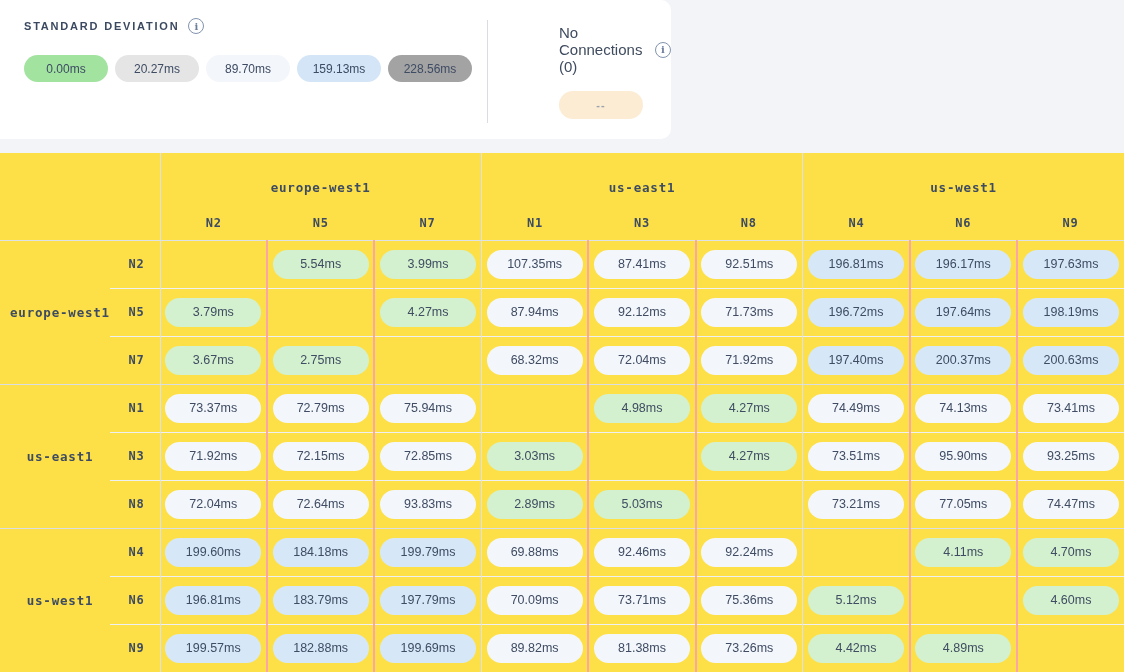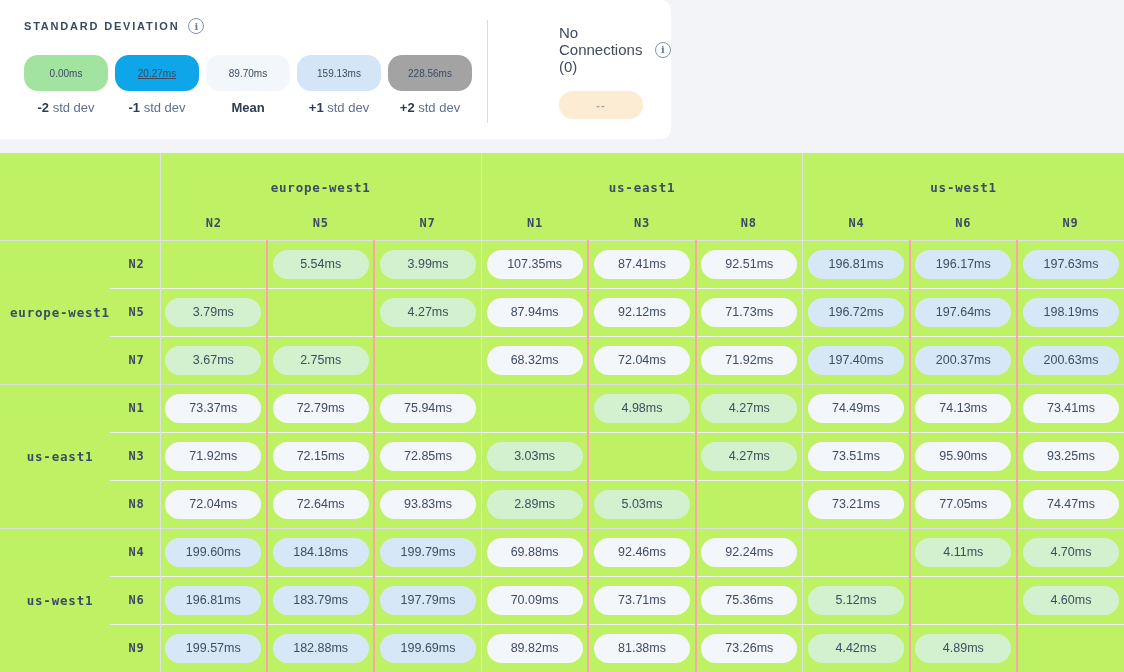--- a/index.html
+++ b/index.html
@@ -26,41 +26,41 @@
   }
   .info-icon {
     width: 16px; height: 16px; border-radius: 50%;
     border: 1.5px solid #8294ae; color: #6c7d9c;
     display: inline-flex; align-items: center; justify-content: center;
     font-size: 10px; font-weight: bold; font-family: "DejaVu Serif", serif;
     cursor: pointer; flex: 0 0 auto;
   }
   .pills-row { display: flex; gap: 7px; margin-top: 21px; }
   .legend-pill {
-    width: 84px; height: 36px; border-radius: 14px;
-    display: inline-flex; align-items: center; justify-content: center;
-    font-size: 10px; color: #3d4b63;
+    width: 84px; height: 27px; border-radius: 14px;
+    display: inline-flex; align-items: center; justify-content: center;
+    font-size: 12px; color: #3d4b63;
   }
   .labels-row { display: flex; gap: 7px; margin-top: 9px; }
   .legend-label { width: 84px; text-align: center; font-size: 13px; color: #5e7090; white-space: nowrap; }
   .legend-label b { color: #2e3b51; }
   .divider { position: absolute; left: 487px; top: 20px; height: 103px; width: 1px; background: #d9dde3; }
   .noconn { position: absolute; left: 511px; top: 24px; margin-left: 48px; }
   .noconn-title { font-size: 15px; color: #3f4b5e; }
   .noconn-pill {
     margin-top: 16px; width: 84px; height: 28px; border-radius: 14px;
     display: inline-flex; align-items: center; justify-content: center;
     font-size: 11px; letter-spacing: 1px; color: #9aa2ae; font-weight: bold;
   }
 
   
   .table-wrap {
     position: absolute; left: 0; top: 153px;
     width: 1124px; height: 519px;
-    background: #bef264; overflow: hidden;
+    background: #fde047; overflow: hidden;
   }
   table { border-collapse: collapse; width: 1124px; table-layout: fixed; }
   th, td { padding: 0; }
   tr.region-row { height: 54px; }
   tr.node-row { height: 33px; }
   tbody tr { height: 48px; }
 
   th.region-head {
     font-family: "DejaVu Sans Mono", monospace;
     font-size: 12.5px; font-weight: bold; letter-spacing: 0.8px;
@@ -106,31 +106,24 @@
 <body>
 
 <div class="legend-card">
   <div class="legend-section">
     <div class="title-row">
       <span class="legend-title">STANDARD DEVIATION</span>
       <span class="info-icon">i</span>
     </div>
     <div class="pills-row" id="legend-pills">
         <div class="legend-pill" style="background: rgb(163, 227, 160);">0.00ms</div>
-        <div class="legend-pill" style="background: #0ea5e9; text-decoration: underline;">20.27ms</div>
+        <div class="legend-pill" style="background: #e5e5e5;">20.27ms</div>
         <div class="legend-pill" style="background: rgb(243, 246, 250);">89.70ms</div>
         <div class="legend-pill" style="background: rgb(211, 229, 247);">159.13ms</div>
         <div class="legend-pill" style="background: #a3a3a3;">228.56ms</div>
-      </div>
-    <div class="labels-row" id="legend-labels">
-        <div class="legend-label"><b>-2</b> std dev</div>
-        <div class="legend-label"><b>-1</b> std dev</div>
-        <div class="legend-label"><b>Mean</b></div>
-        <div class="legend-label"><b>+1</b> std dev</div>
-        <div class="legend-label"><b>+2</b> std dev</div>
       </div>
   </div>
   <div class="divider"></div>
   <div class="noconn">
     <div class="title-row">
       <span class="noconn-title">No Connections (0)</span>
       <span class="info-icon">i</span>
     </div>
     <div class="noconn-pill" id="noconn-pill" style="background: rgb(252, 236, 211);">--</div>
   </div>

